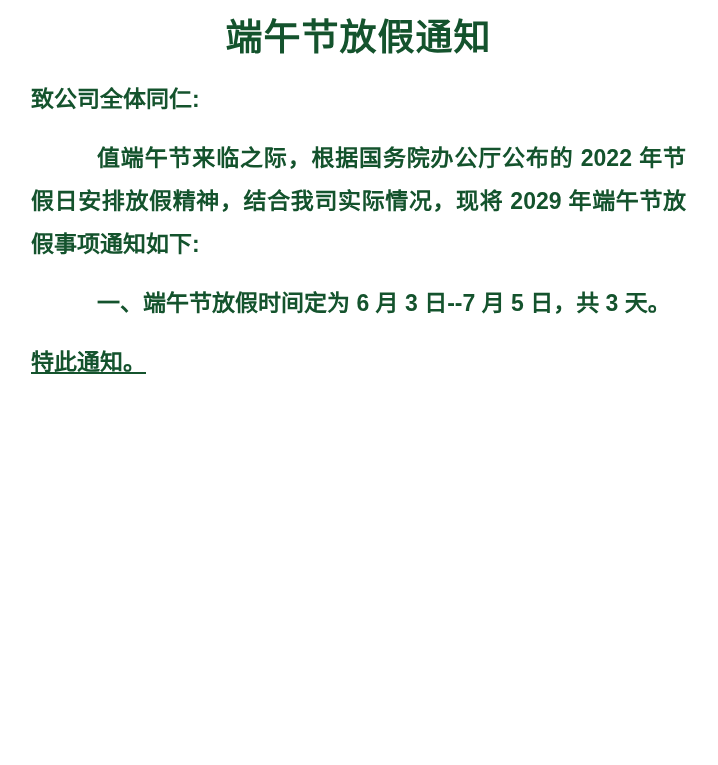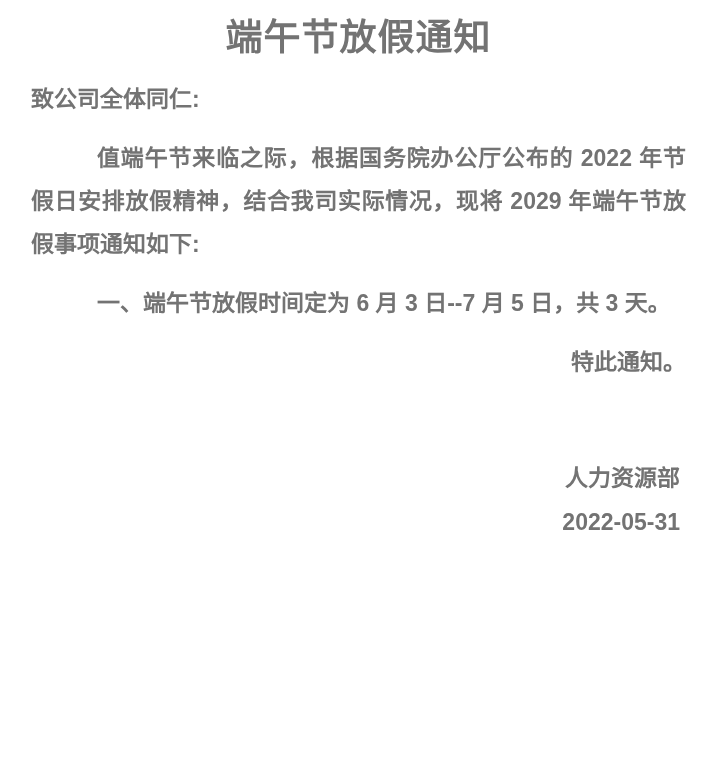--- a/index.html
+++ b/index.html
@@ -9,21 +9,21 @@
   }
   .page {
     position: relative;
     width: 718px;
     height: 628px;
     margin: 0 auto;
     background: #ffffff;
     box-sizing: border-box;
     padding: 0 16px 0 15px;
     overflow: hidden;
-    color: #737373;
+    color: #14532d;
     
     font-family: "Liberation Sans", "DejaVu Sans", serif;
     font-weight: bold;
   }
   .doc-title {
     margin: 14px 0 8px 0;
     font-size: 37px;
     line-height: 48px;
     text-align: center;
     font-weight: bold;
@@ -37,21 +37,22 @@
     text-justify: inter-ideograph;
     word-break: break-all;
   }
   .salutation {
     text-align: left;
   }
   .indent {
     text-indent: 66px;
   }
   .closing {
-    text-align: right;
+    text-align: left;
+    text-decoration: underline;
   }
   .wish {
     margin-top: 33px;
     text-align: left;
   }
   .signature {
     margin-top: 72px;
     text-align: right;
     padding-right: 22px;
   }
@@ -73,18 +74,14 @@
 
   <p class="para indent">值端午节来临之际，根据国务院办公厅公布的 2022 年节假日安排放假精神，结合我司实际情况，现将 2029 年端午节放假事项通知如下:</p>
 
   <p class="para indent">一、端午节放假时间定为 6 月 3 日--7 月 5 日，共 3 天。</p>
 
 
 
   <p class="para closing">特此通知。</p>
 
 
-  <div class="signature">
-    <p class="sig-line">人力资源部</p>
-    <p class="sig-line">2022-05-31</p>
-  </div>
 
 </div>
 
 </body></html>

